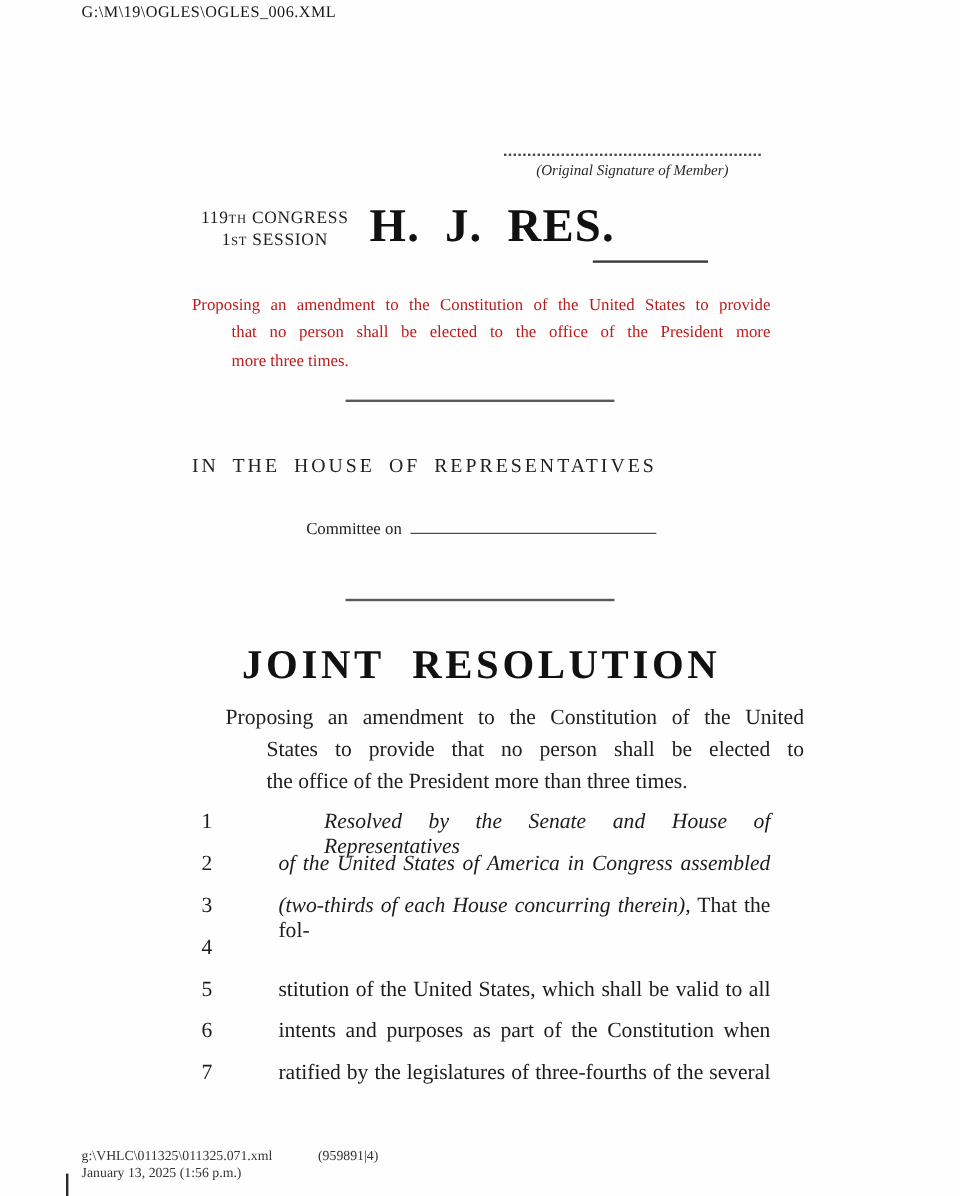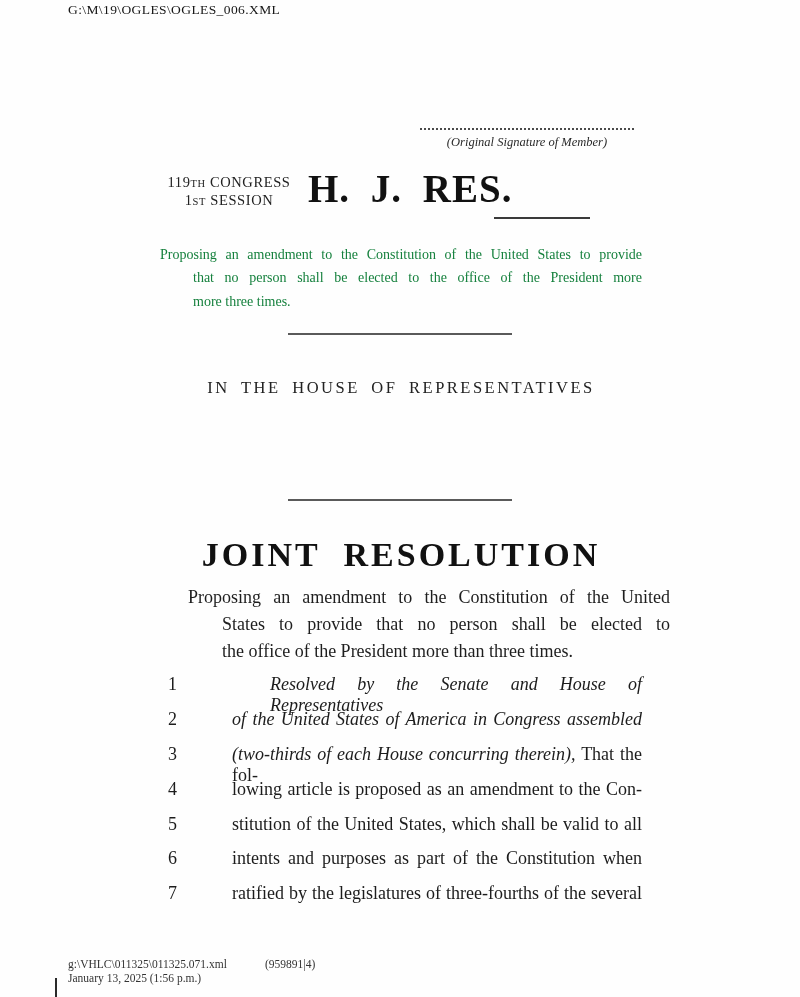--- a/index.html
+++ b/index.html
@@ -39,33 +39,33 @@
   }
   .bill-number-blank {
     top: 217px; left: 494px; width: 96px;
     border-bottom: 2px solid #3a3a3a;
   }
 
   
   .col { left: 160px; width: 482px; }
 
   
-  .summary { top: 243px; font-size: 14px; line-height: 23.3px; color: #15803d; }
+  .summary { top: 243px; font-size: 14px; line-height: 23.3px; color: #b91c1c; }
   .jline { text-align: justify; text-align-last: justify; }
   .jline-last { text-align: left; }
   .hang { padding-left: 33px; }
 
   
   .divider { left: 288px; width: 224px; border-top: 2px solid #5a5a5a; }
   .divider-1 { top: 333px; }
   .divider-2 { top: 499px; }
 
   
   .chamber-heading {
-    top: 378px; text-align: center;
+    top: 378px; text-align: left;
     font-size: 16.5px; letter-spacing: 2.5px; word-spacing: 5px; color: #222;
   }
 
   
   .introduction { top: 430px; font-size: 14px; line-height: 23px; color: #222; }
   .smallcaps { font-size: 0.78em; letter-spacing: 0.3px; }
   .committee-row { text-align: center; }
   .committee-blank {
     display: inline-block; width: 205px; margin-left: 7px;
     border-bottom: 1.5px solid #4a4a4a; height: 0.95em; vertical-align: baseline;
@@ -126,20 +126,21 @@
   <div class="jline">Proposing an amendment to the Constitution of the United States to provide</div>
   <div class="jline hang">that no person shall be elected to the office of the President more</div>
   <div class="jline-last hang">more three times.</div>
 </div>
 
 <div class="abs divider divider-1"></div>
 
 <div class="abs col chamber-heading">IN THE HOUSE OF REPRESENTATIVES</div>
 
 <div class="abs col introduction">
+  <div class="committee-row"><span>Committee on</span><span class="committee-blank"></span></div>
 </div>
 
 <div class="abs divider divider-2"></div>
 
 <div class="abs col resolution-title">JOINT RESOLUTION</div>
 
 <div class="abs col preamble">
   <div class="jline">Proposing an amendment to the Constitution of the United</div>
   <div class="jline hang">States to provide that no person shall be elected to</div>
   <div class="jline-last hang">the office of the President more than three times.</div>
@@ -153,21 +154,20 @@
   <div class="body-line">
     <span class="line-number">2</span>
     <span class="line-text"><span class="it">of the United States of America in Congress assembled</span><span></span></span>
   </div>
   <div class="body-line">
     <span class="line-number">3</span>
     <span class="line-text"><span class="it">(two-thirds of each House concurring therein),</span><span> That the fol-</span></span>
   </div>
   <div class="body-line">
     <span class="line-number">4</span>
-    <span class="line-text"><span class="it"></span><span>lowing article is proposed as an amendment to the Con-</span></span>
   </div>
   <div class="body-line">
     <span class="line-number">5</span>
     <span class="line-text"><span class="it"></span><span>stitution of the United States, which shall be valid to all</span></span>
   </div>
   <div class="body-line">
     <span class="line-number">6</span>
     <span class="line-text"><span class="it"></span><span>intents and purposes as part of the Constitution when</span></span>
   </div>
   <div class="body-line">

